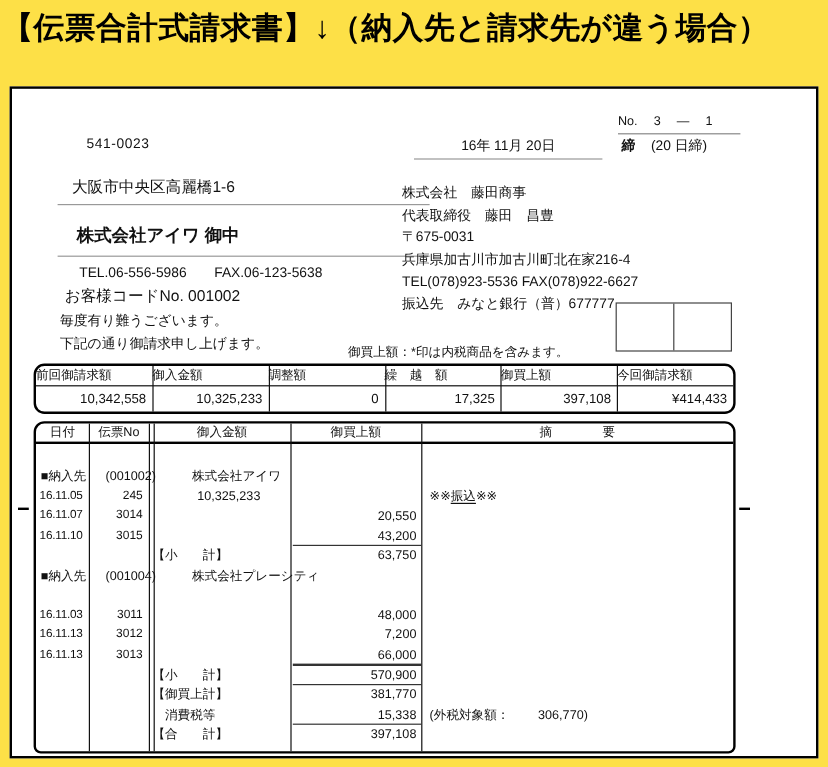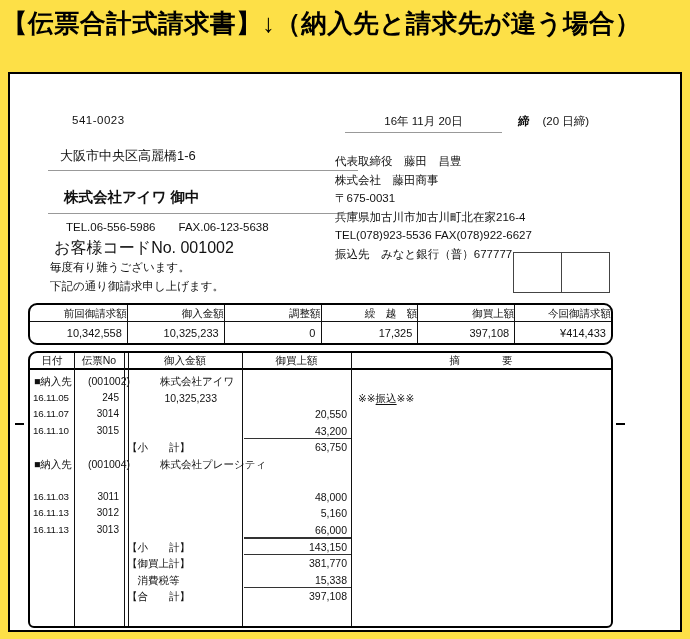--- a/index.html
+++ b/index.html
@@ -14,21 +14,21 @@
           border:2px solid #000; background:#fff; }
 
   
   .postal  { position:absolute; left:62px;  top:40px;  font-size:11.5px; letter-spacing:0.5px; }
   .addr    { position:absolute; left:38px;  top:70px;  width:310px; height:27px;
              padding-left:12px; font-size:13px; line-height:24px; border-bottom:1.5px solid #999; }
   .rname   { position:absolute; left:38px;  top:110px; width:310px; height:30px;
              padding-left:16px; font-size:14.5px; font-weight:600; line-height:26px;
              border-bottom:1.5px solid #999; }
   .rtel    { position:absolute; left:56px;  top:146px; font-size:11.5px; }
-  .rcode   { position:absolute; left:44px;  top:164px; font-size:16px; }
+  .rcode   { position:absolute; left:44px;  top:164px; font-size:13px; }
 
   
   .doc-title-box { position:absolute; left:348px; top:18px; width:148px; height:27px;
                    border:2px solid #222; border-radius:8px; display:flex;
                    align-items:center; justify-content:center; }
   .doc-title-box span { font-size:17px; font-weight:bold; letter-spacing:14px; padding-left:14px; }
   .no-line { position:absolute; left:505px; top:18px; width:102px; height:20px;
              font-size:10.5px; line-height:18px; border-bottom:1.5px solid #888; white-space:pre; }
   .date-line { position:absolute; left:335px; top:40px; display:flex; 
                font-size:11.5px; }
@@ -47,37 +47,37 @@
   .stamp-cell { flex:1; border-right:1px solid #444; }
   .stamp-cell:last-child { border-right:none; }
 
   .greet1 { position:absolute; left:40px; top:186px; font-size:11.5px; }
   .greet2 { position:absolute; left:40px; top:205px; font-size:11.5px; }
   .note   { position:absolute; left:280px; top:213px; font-size:10.5px; }
 
   
   .summary { position:absolute; left:18px; top:229px; width:585px; height:42px;
              border:2px solid #000; border-radius:9px; }
-  .sh { position:absolute; top:0; height:16px; line-height:16px; text-align:right;
+  .sh { position:absolute; top:0; height:16px; line-height:16px; text-align:left;
         font-size:10.5px; }
   .sv { position:absolute; top:17px; height:22px; line-height:22px; text-align:right;
         font-size:11px; padding-right:5px; }
   .sum-hr { position:absolute; top:16px; left:0; right:0; height:1px; background:#111; }
   .sline  { position:absolute; top:0; bottom:0; width:1px; background:#111; }
 
   
   .detail { position:absolute; left:18px; top:277px; width:585px; height:277px;
             border:2px solid #000; border-radius:9px 9px 6px 6px; }
   .dh  { position:absolute; top:0; height:16px; line-height:15px; text-align:center;
          font-size:10.5px; }
   .dhr { position:absolute; top:15px; left:0; right:0; height:2px; background:#000; }
   .dline { position:absolute; top:0; bottom:0; width:1px; background:#111; }
   .drows { position:absolute; top:20px; left:0; right:0; bottom:0; overflow:hidden; }
   .drow { position:absolute; left:0; width:100%; height:16.55px; line-height:16.4px;
-          font-size:10.5px; }
+          font-size:10.5px;margin-top:16px; }
   .g-date  { position:absolute; left:4px; }
   .g-slip  { position:absolute; left:58px; }
   .g-label { position:absolute; left:130px; }
   .c-date  { position:absolute; left:3px; font-size:9.8px; letter-spacing:-0.2px; }
   .c-slip  { position:absolute; left:44px; width:45px; text-align:right; font-size:10px; }
   .c-label { position:absolute; left:97px; }
   .c-nyukin{ position:absolute; left:100px; width:87px; text-align:right; }
   .c-kaiage{ position:absolute; left:216px; width:101px; text-align:right; }
   .c-memo  { position:absolute; left:328px; white-space:pre; }
   .c-memo u{ text-decoration:underline; text-underline-offset:2px; }
@@ -93,42 +93,44 @@
   <div class="page-title">【伝票合計式請求書】↓（納入先と請求先が違う場合）</div>
 
   <div class="page">
 
     <div class="postal">541-0023</div>
     <div class="addr">大阪市中央区高麗橋1-6</div>
     <div class="rname">株式会社アイワ 御中</div>
     <div class="rtel">TEL.06-556-5986　　FAX.06-123-5638</div>
     <div class="rcode">お客様コードNo. 001002</div>
 
+    <div class="no-line">No.　 3　 ―　 1</div>
     <div class="date-line">
       <span class="closing-date">16年 11月 20日</span>
       <span class="shime">締</span>
       <span class="shime-note">(20 日締)</span>
     </div>
 
     <div class="issuer">
+      <div>株式会社　藤田商事</div>
       <div>代表取締役　藤田　昌豊</div>
-      <div>株式会社　藤田商事</div>
       <div>〒675-0031</div>
       <div>兵庫県加古川市加古川町北在家216-4</div>
       <div>TEL(078)923-5536 FAX(078)922-6627</div>
       <div>振込先　みなと銀行（普）677777</div>
     </div>
 
     <div class="stamp-box">
       <div class="stamp-cell"></div>
       <div class="stamp-cell"></div>
     </div>
 
     <div class="greet1">毎度有り難うございます。</div>
     <div class="greet2">下記の通り御請求申し上げます。</div>
+    <div class="note">御買上額：*印は内税商品を含みます。</div>
 
     <div class="summary">
       <div class="sum-hr"></div>
     <div class="sh" style="left: 0px; width: 96.8333px;">前回御請求額</div>
         <div class="sh" style="left: 96.8333px; width: 96.8333px;">御入金額</div>
         <div class="sh" style="left: 193.667px; width: 96.8333px;">調整額</div>
         <div class="sh" style="left: 290.5px; width: 96.8333px;">繰　越　額</div>
         <div class="sh" style="left: 387.333px; width: 96.8333px;">御買上額</div>
         <div class="sh" style="left: 484.167px; width: 96.8333px;">今回御請求額</div>
         <div class="sv" style="left: 0px; width: 96.8333px;">10,342,558</div>
@@ -179,40 +181,41 @@
             <span class="g-label">株式会社プレーシティ</span>
           </div>
           <div class="drow" style="top: 115.85px;">
             <span class="c-date">16.11.03</span>
             <span class="c-slip">3011</span>
             <span class="c-kaiage">48,000</span>
           </div>
           <div class="drow" style="top: 132.4px;">
             <span class="c-date">16.11.13</span>
             <span class="c-slip">3012</span>
-            <span class="c-kaiage">5,160</span>
+            <span class="c-kaiage">7,200</span>
           </div>
           <div class="drow" style="top: 148.95px;">
             <span class="c-date">16.11.13</span>
             <span class="c-slip">3013</span>
             <span class="c-kaiage">66,000</span>
             <div class="rule"></div>
           </div>
           <div class="drow" style="top: 165.5px;">
             <span class="c-label">【小　　計】</span>
-            <span class="c-kaiage">143,150</span>
+            <span class="c-kaiage">570,900</span>
             <div class="rule"></div>
           </div>
           <div class="drow" style="top: 182.05px;">
             <span class="c-label">【御買上計】</span>
             <span class="c-kaiage">381,770</span>
           </div>
           <div class="drow" style="top: 198.6px;">
             <span class="c-label">　消費税等</span>
             <span class="c-kaiage">15,338</span>
+            <span class="c-memo">(外税対象額：　　 306,770)</span>
             <div class="rule"></div>
           </div>
           <div class="drow" style="top: 215.15px;">
             <span class="c-label">【合　　計】</span>
             <span class="c-kaiage">397,108</span>
           </div>
         </div>
     <div class="dh" style="left: 0px; width: 44px;">日付</div>
         <div class="dh" style="left: 44px; width: 50px;">伝票No</div>
         <div class="dh" style="left: 98px; width: 114px;">御入金額</div>

